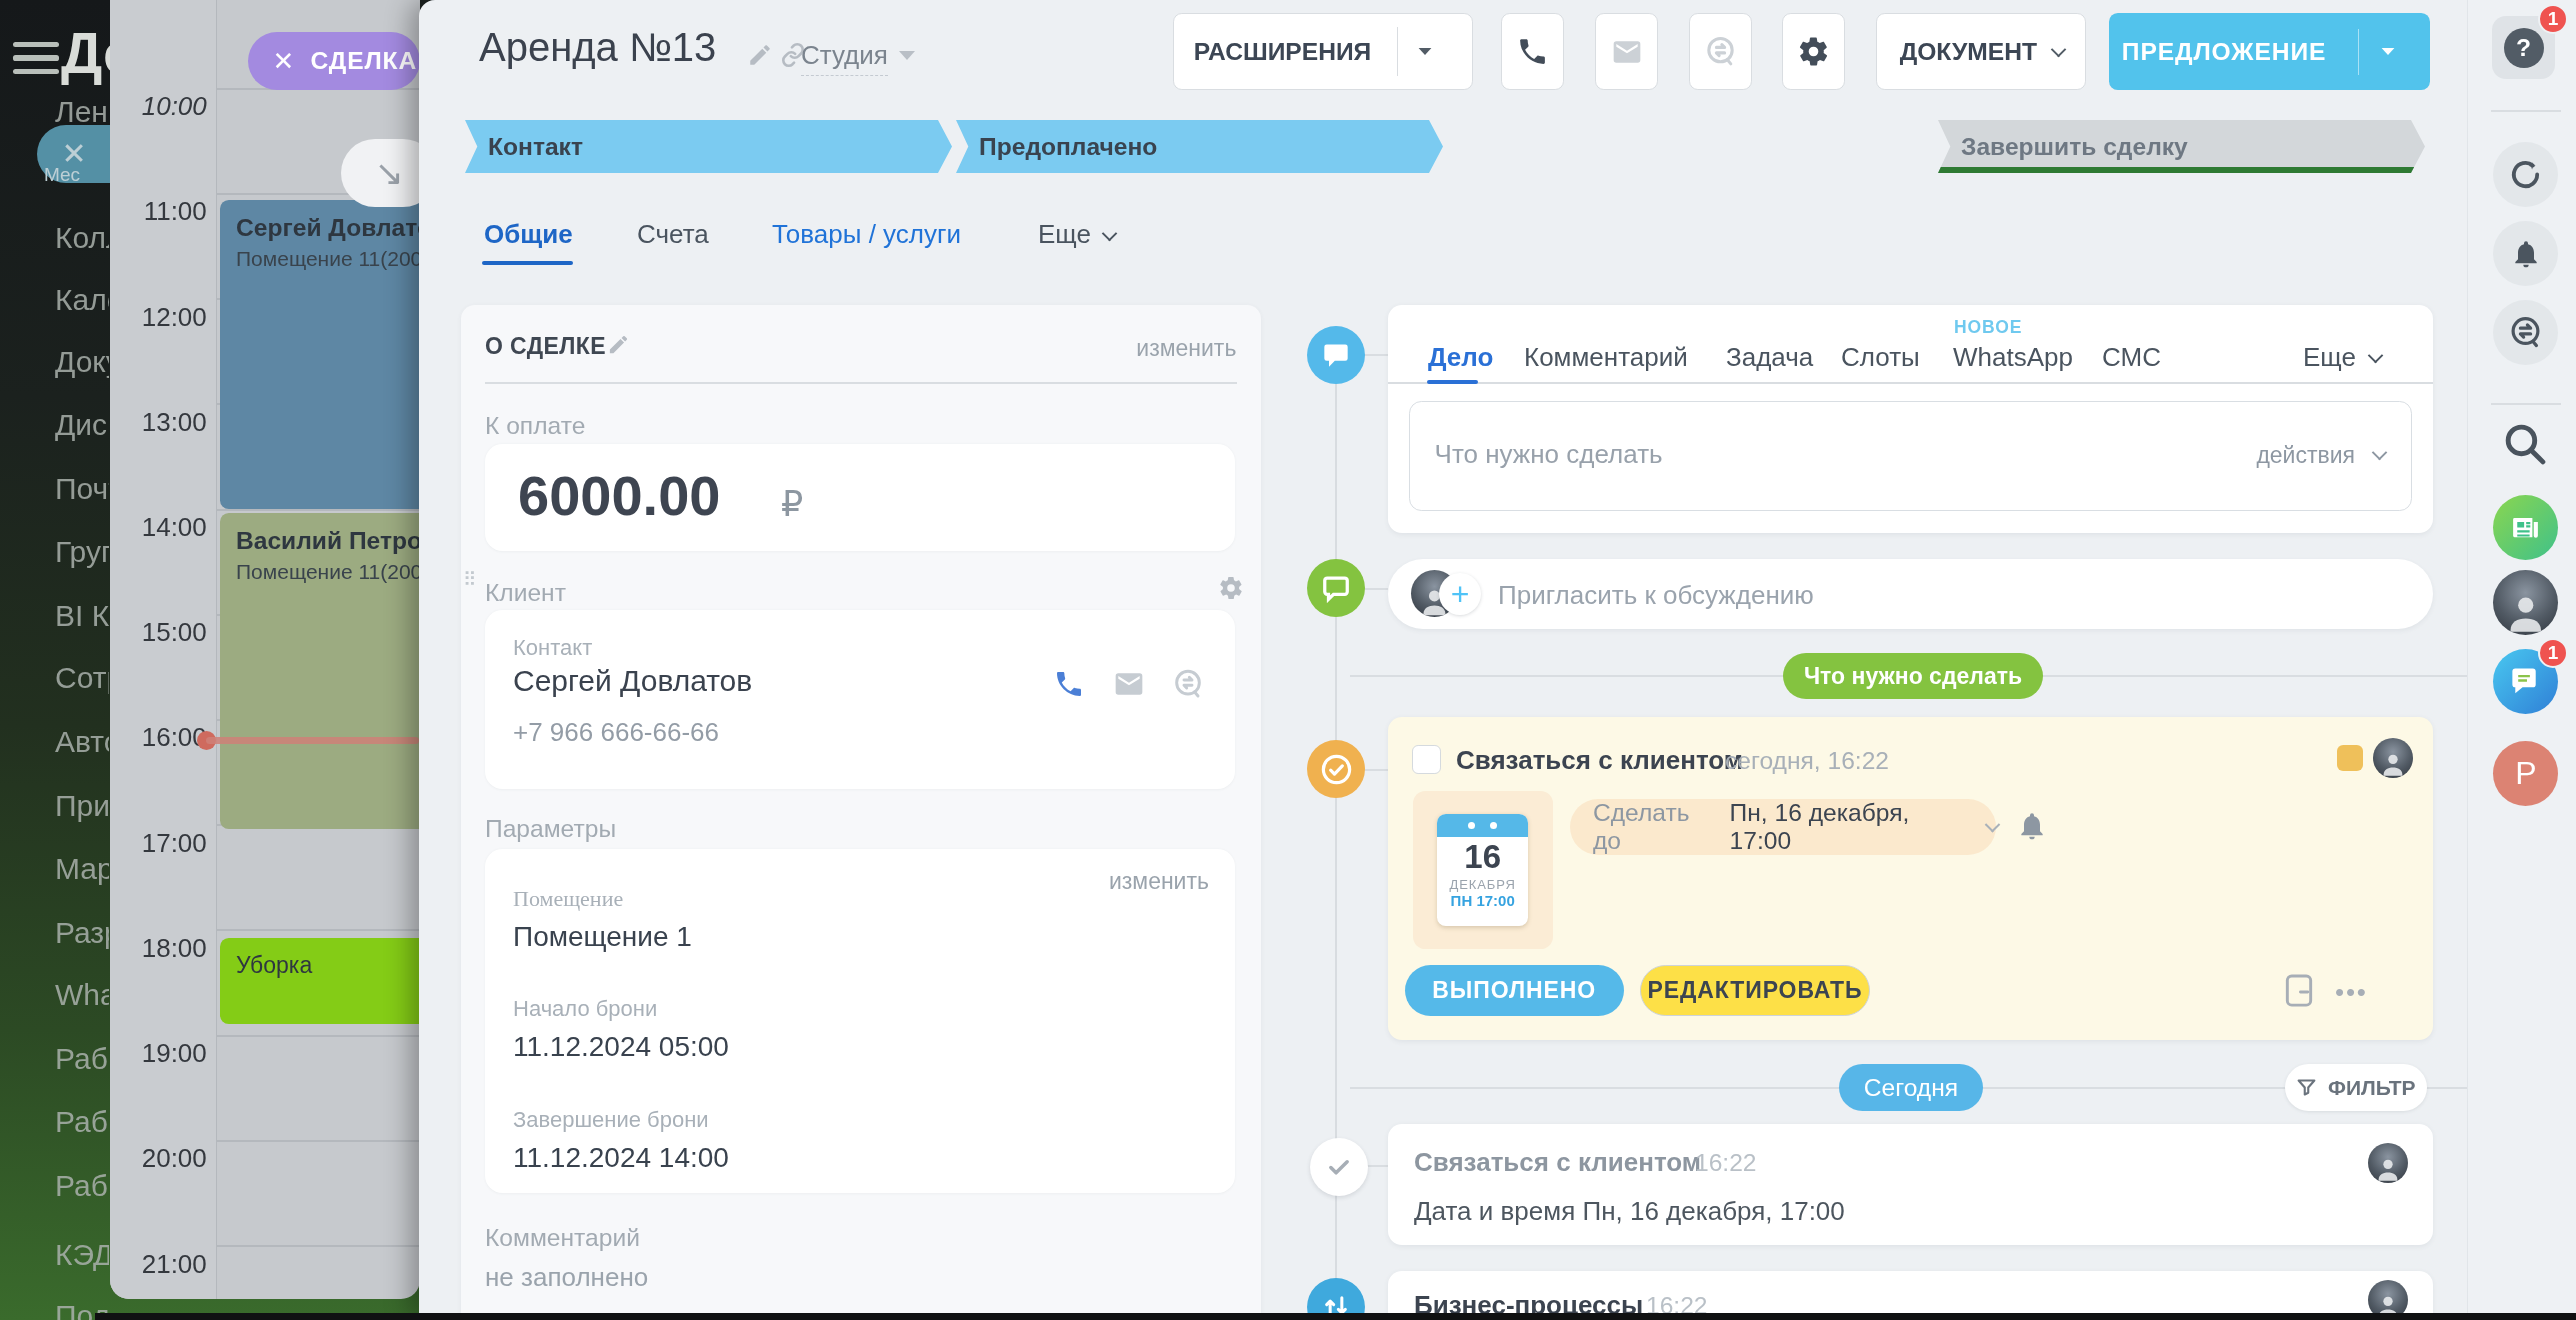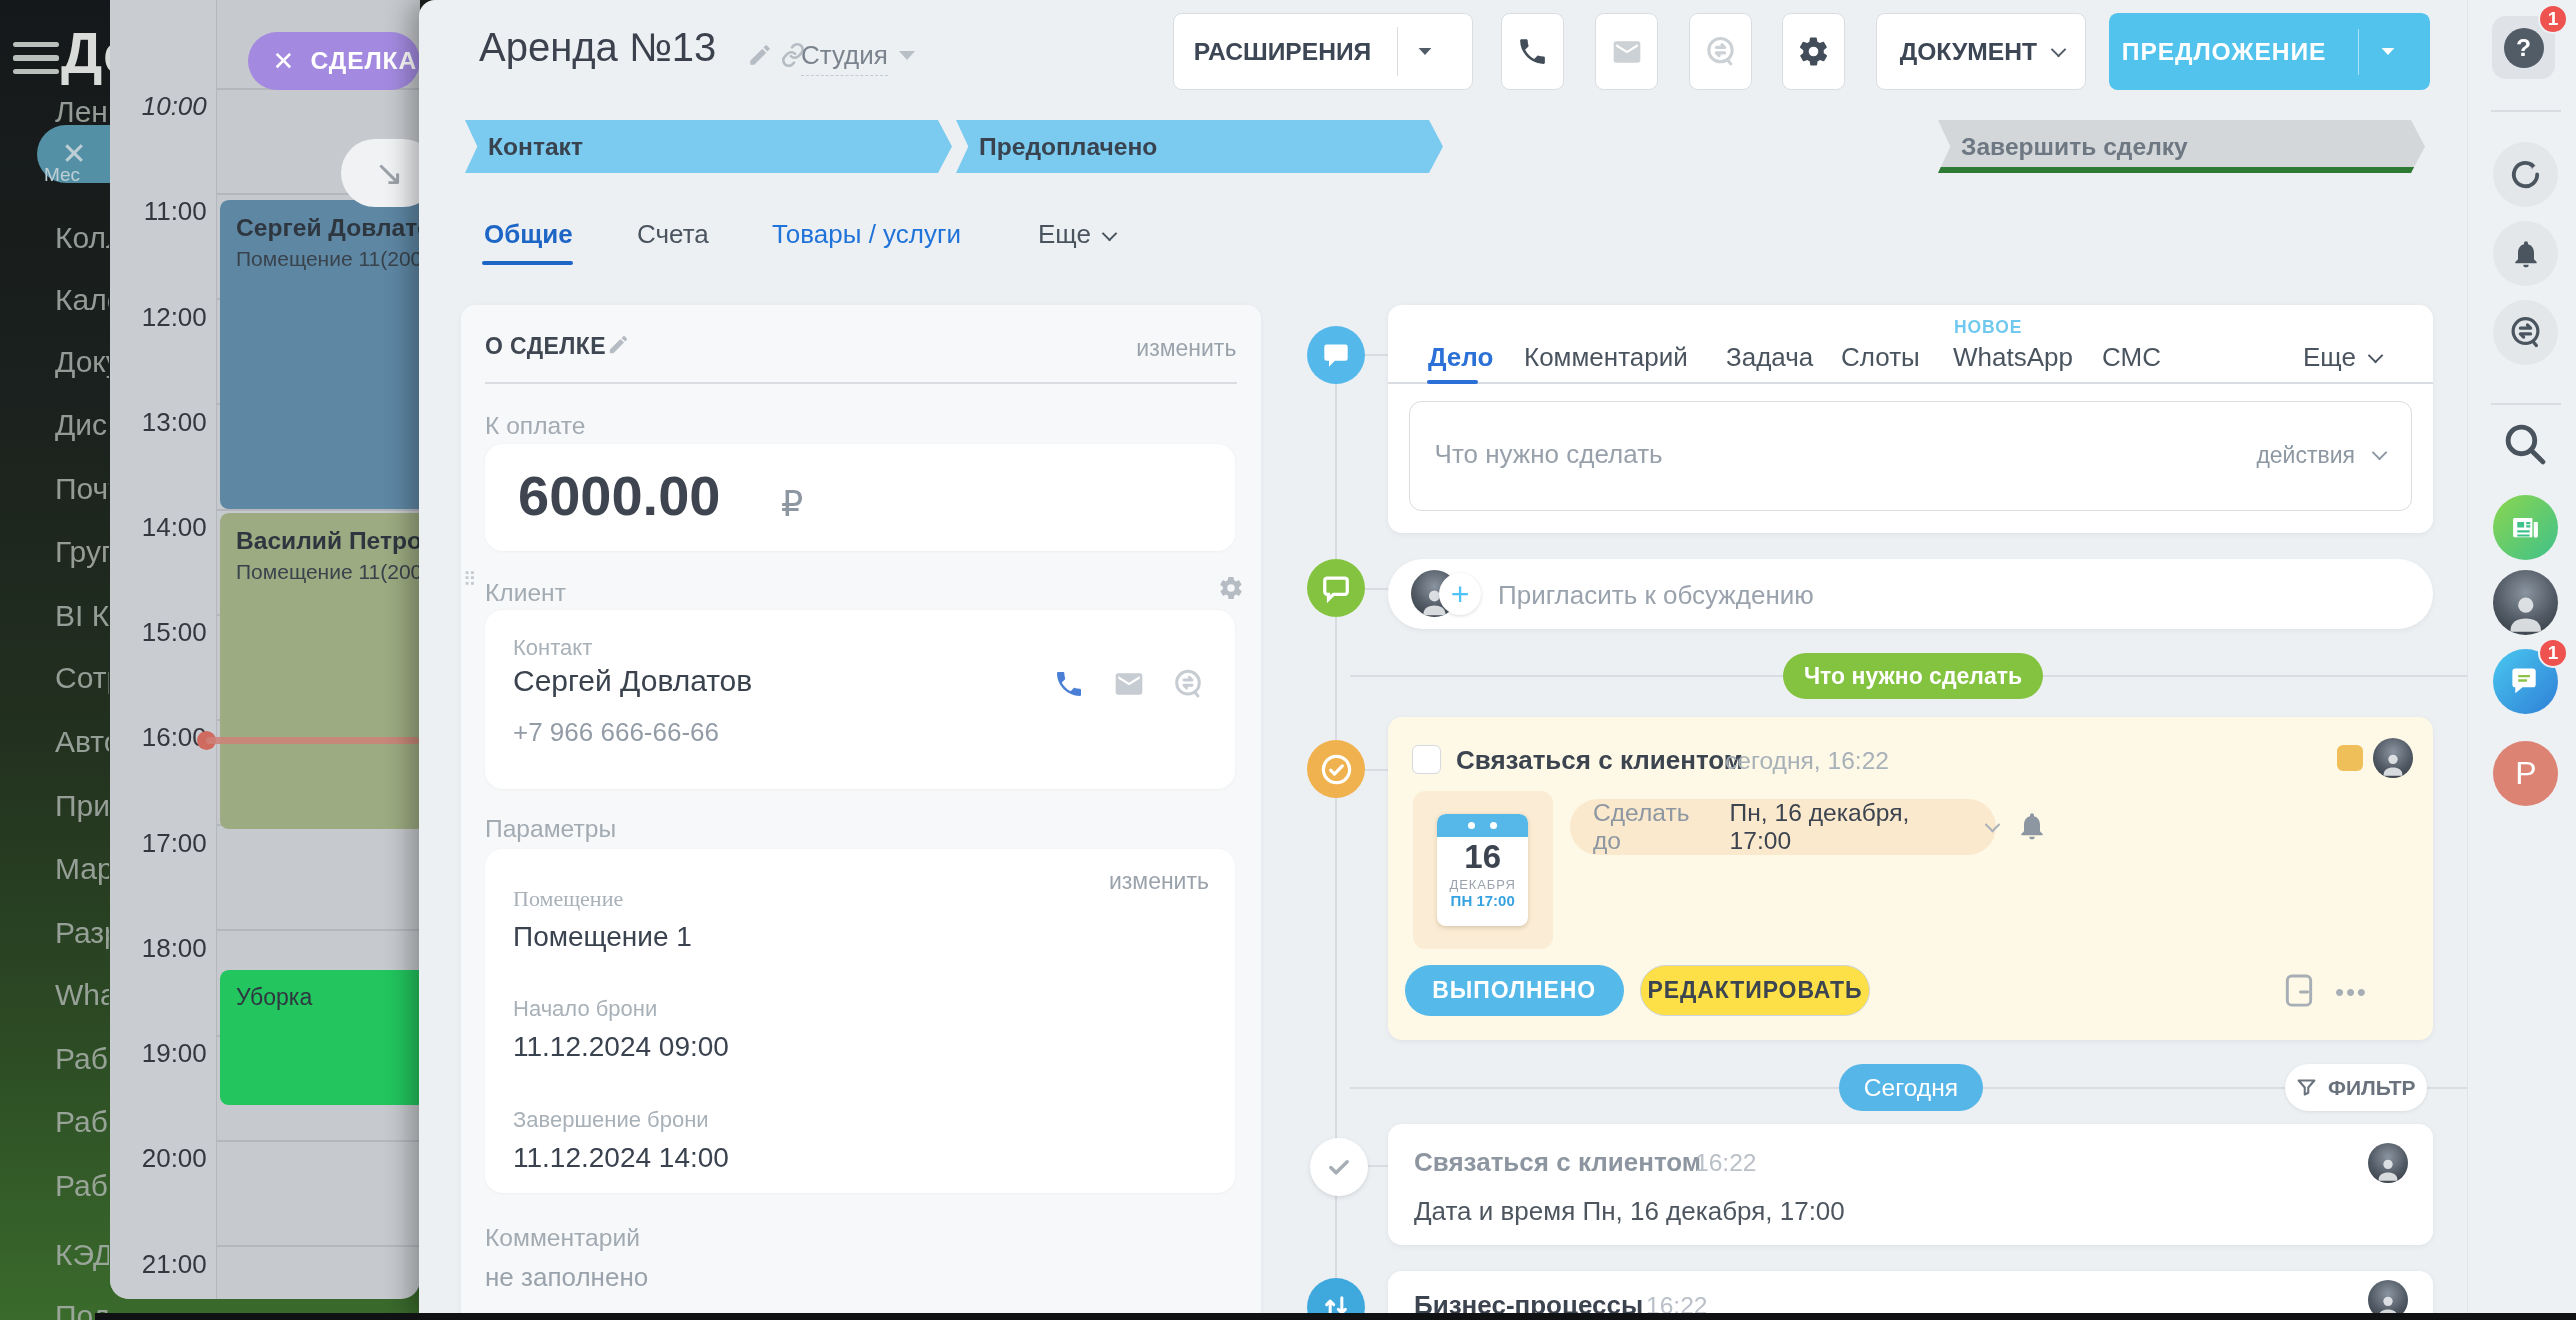--- a/index.html
+++ b/index.html
@@ -115,21 +115,21 @@
   <div class="abs cal-time" style="left:8.8px;top:1249px;">21:00</div>
 
   <div class="abs cal-event" style="top:200px;height:309px;background:#5e87a4;">
     <div class="t">Сергей Довлатов</div>
     <div class="s">Помещение 11(2000) - З</div>
   </div>
   <div class="abs cal-event" style="top:513px;height:316px;background:#9cab81;">
     <div class="t">Василий Петрович</div>
     <div class="s">Помещение 11(2000) - З</div>
   </div>
-  <div class="abs cal-event" style="top:970px;height:135px;background:#22c55e;">
+  <div class="abs cal-event" style="top:938px;height:86px;background:#84cc16;">
     <div class="t" style="font-weight:normal;font-size:23px;">Уборка</div>
   </div>
 
   <div class="abs" style="left:87px;top:731px;width:19px;height:19px;border-radius:50%;background:#cf6a5e;"></div>
   <div class="abs" style="left:96px;top:737px;width:213px;height:7px;background:#cf8078;border-radius:3.5px;opacity:.85;"></div>
 
   <div class="abs" style="left:138px;top:32px;width:172px;height:58px;background:#a38ae0;border-radius:29px;display:flex;align-items:center;padding-left:24.6px;gap:16px;">
     <span style="color:#fff;font-size:26px;">✕</span>
     <span style="color:#fff;font-size:24.6px;font-weight:bold;letter-spacing:0.9px;">СДЕЛКА</span>
   </div>
@@ -242,21 +242,21 @@
         </svg>
       <div class="abs" style="left:28px;top:107px;font-size:26px;color:#939ca6;">+7 966 666-66-66</div>
     </div>
 
     <div class="abs glabel" style="left:24px;top:510px;">Параметры</div>
     <div class="abs whitebox" style="left:24px;top:544px;width:750px;height:344px;">
       <div class="abs" style="right:26px;top:19px;font-size:23px;color:#9aa3ac;">изменить</div>
       <div class="abs slabel" style="left:28px;top:37px;font-family:Liberation Serif, serif;">Помещение</div>
       <div class="abs dval" style="left:28px;top:72px;">Помещение 1</div>
       <div class="abs slabel" style="left:28px;top:147px;">Начало брони</div>
-      <div class="abs dval" style="left:28px;top:182px;">11.12.2024 09:00</div>
+      <div class="abs dval" style="left:28px;top:182px;">11.12.2024 05:00</div>
       <div class="abs slabel" style="left:28px;top:258px;">Завершение брони</div>
       <div class="abs dval" style="left:28px;top:293px;">11.12.2024 14:00</div>
     </div>
     <div class="abs glabel" style="left:24px;top:919px;">Комментарий</div>
     <div class="abs" style="left:24px;top:957px;font-size:26px;color:#9aa3ac;">не заполнено</div>
   </div>
 
   <div class="abs" style="left:916px;top:355px;width:1.8px;height:965px;background:#d8dce0;"></div>
   <div class="abs hline" style="left:945px;top:354px;width:24px;"></div>
   <div class="abs hline" style="left:945px;top:588px;width:24px;"></div>

